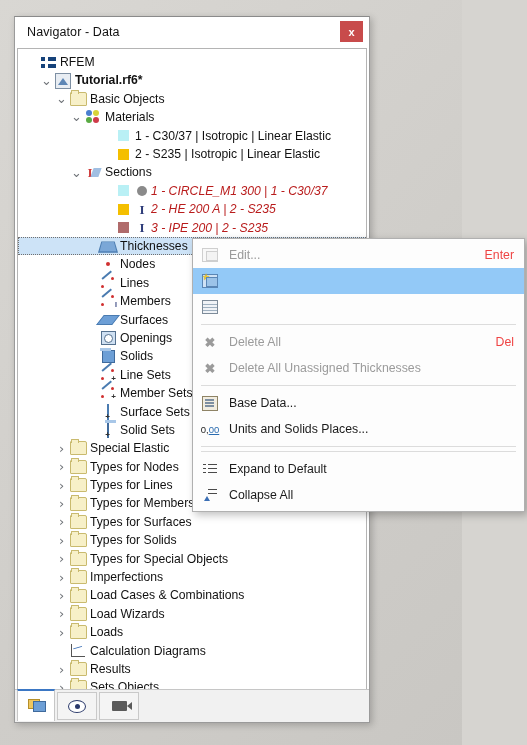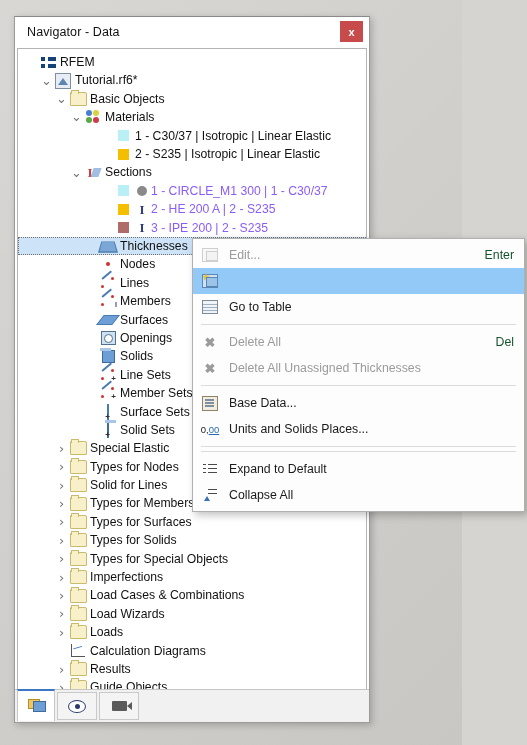--- a/index.html
+++ b/index.html
@@ -97,22 +97,22 @@
   .row .ico {
     width: 18px; min-width: 18px;
     height: 16px;
     display: inline-flex;
     align-items: center;
     justify-content: center;
     margin-right: 3px;
     position: relative;
   }
   .row .lbl { line-height: 1; }
-  .lbl.bold { font-weight: normal; }
-  .lbl.blue { color: #8b5cf6; }
+  .lbl.bold { font-weight: bold; }
+  .lbl.blue { color: #b91c1c; font-style: italic; }
 
   
   .ic-flag {
     width: 15px; height: 11px;
     background: #16427a;
     position: relative; overflow: hidden;
   }
   .ic-flag:before {
     content:""; position:absolute; left:0; top:4px; width:15px; height:3px; background:#fff;
   }
@@ -228,21 +228,21 @@
   }
   .ctx-item.hl { background: #93c9f7; }
   .ctx-item.disabled { color: #9b9b9b; }
   .ctx-ico {
     width: 22px; min-width: 22px; height: 18px;
     display: inline-flex; align-items: center; justify-content: center;
     margin-right: 8px;
     position: relative;
   }
   .ctx-label { flex: 1 1 auto; }
-  .ctx-short { color: #14532d; font-size: 12.3px; padding-left: 14px; }
+  .ctx-short { color: #ef4444; font-size: 12.3px; padding-left: 14px; }
   .ctx-sep { height: 1px; background: #dcdcdc; margin: 4px 8px 4px 8px; }
 
   .mi-win {
     width:14px;height:12px;background:#eef3f8;border:1px solid #8b9bab;position:relative;
   }
   .mi-win:after{content:"";position:absolute;left:3px;top:2px;width:10px;height:8px;background:#dfe8f1;border:1px solid #8b9bab;}
   .mi-win.dim{opacity:.45;filter:grayscale(1);}
   .mi-win.blue{background:#cfe2f5;border-color:#5a86b5;}
   .mi-win.blue:after{background:#9cc3e8;border-color:#5a86b5;}
   .mi-star{position:absolute;left:-1px;top:-2px;color:#e8c53a;font-size:9px;line-height:1;text-shadow:0 0 1px #a98f13;}
@@ -576,21 +576,21 @@
               <span class="ic-folder"></span>
             </span>
             <span class="lbl">Types for Nodes</span>
           </div>
           <div class="row">
             <span style="width: 36px; min-width: 36px;"></span>
             <span class="chev" style="font-size: 13px;">›</span>
             <span class="ico">
               <span class="ic-folder"></span>
             </span>
-            <span class="lbl">Solid for Lines</span>
+            <span class="lbl">Types for Lines</span>
           </div>
           <div class="row">
             <span style="width: 36px; min-width: 36px;"></span>
             <span class="chev" style="font-size: 13px;">›</span>
             <span class="ico">
               <span class="ic-folder"></span>
             </span>
             <span class="lbl">Types for Members</span>
           </div>
           <div class="row">
@@ -664,21 +664,21 @@
               <span class="ic-folder"></span>
             </span>
             <span class="lbl">Results</span>
           </div>
           <div class="row">
             <span style="width: 36px; min-width: 36px;"></span>
             <span class="chev" style="font-size: 13px;">›</span>
             <span class="ico">
               <span class="ic-folder"></span>
             </span>
-            <span class="lbl">Guide Objects</span>
+            <span class="lbl">Sets Objects</span>
           </div>
         </div>
     </div>
 
     <div class="bottombar">
       <div class="tb-tab">
         <span class="ic-navtab"></span>
       </div>
       <div class="tb-btn">
         <span class="ic-eye">
@@ -704,21 +704,20 @@
         <span class="ctx-ico">
           <span class="mi-win blue">
             <span class="mi-star">★</span>
           </span>
         </span>
       </div>
       <div class="ctx-item">
         <span class="ctx-ico">
           <span class="mi-grid"></span>
         </span>
-        <span class="ctx-label">Go to Table</span>
       </div>
       <div class="ctx-sep"></div>
       <div class="ctx-item disabled">
         <span class="ctx-ico">
           <span class="mi-x">✖</span>
         </span>
         <span class="ctx-label">Delete All</span>
         <span class="ctx-short">Del</span>
       </div>
       <div class="ctx-item disabled">

